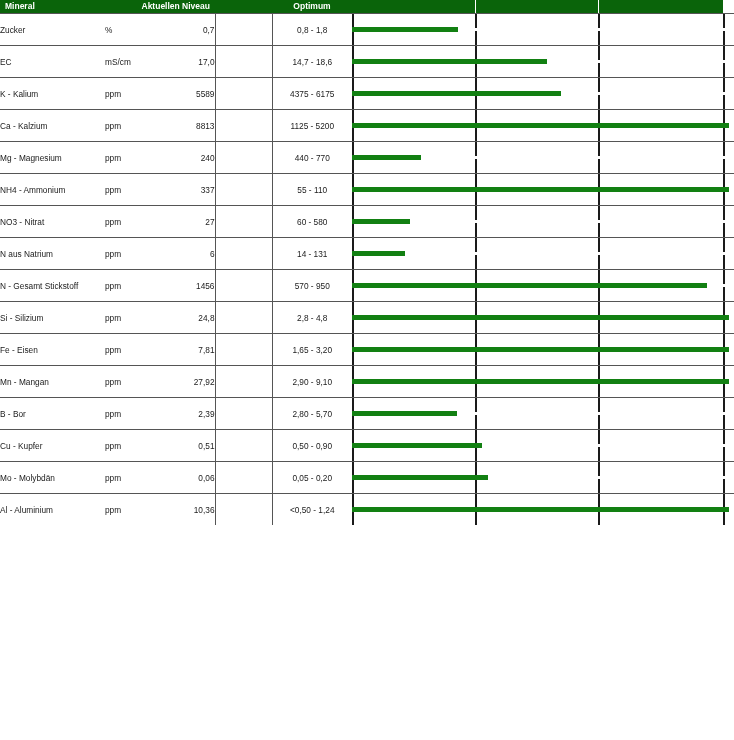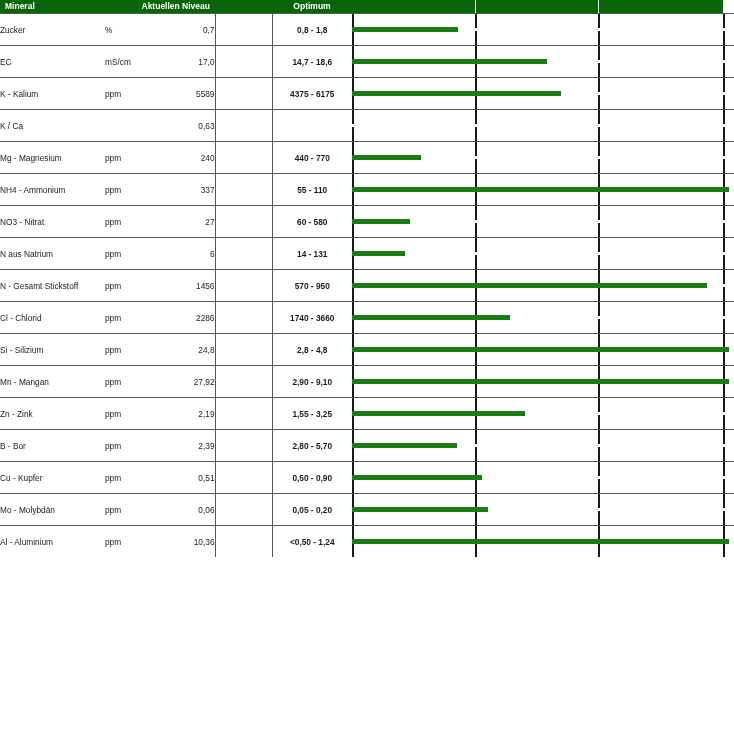--- a/index.html
+++ b/index.html
@@ -103,21 +103,20 @@
     white-space: nowrap;
   }
   .c-gap {
     width: 57px;
     border-right: 1px solid #555555;
   }
   .c-opt {
     width: 80px;
     text-align: center;
     white-space: nowrap;
-    font-weight: bold;
   }
   .c-chart {
     width: 382px;
     position: relative;
     padding: 0;
   }
 
   
   .chart-area {
     position: relative;
@@ -212,35 +211,36 @@
               <div class="tick down" style="left: 123px;"></div>
               <div class="tick up" style="left: 246px;"></div>
               <div class="tick down" style="left: 246px;"></div>
               <div class="tick up" style="left: 371px;"></div>
               <div class="tick down" style="left: 371px;"></div>
               <div class="bar" style="left: 0px; width: 209px;"></div>
             </div>
           </td>
         </tr>
         <tr class="datarow">
-          <td class="c-name">K / Ca</td>
-          <td class="c-unit"></td>
-          <td class="c-value">0,63</td>
-          <td class="c-gap"></td>
-          <td class="c-opt"></td>
-          <td class="c-chart">
-            <div class="chart-area">
-              <div class="tick up" style="left: 0px;"></div>
-              <div class="tick down" style="left: 0px;"></div>
-              <div class="tick up" style="left: 123px;"></div>
-              <div class="tick down" style="left: 123px;"></div>
-              <div class="tick up" style="left: 246px;"></div>
-              <div class="tick down" style="left: 246px;"></div>
-              <div class="tick up" style="left: 371px;"></div>
-              <div class="tick down" style="left: 371px;"></div>
+          <td class="c-name">Ca - Kalzium</td>
+          <td class="c-unit">ppm</td>
+          <td class="c-value">8813</td>
+          <td class="c-gap"></td>
+          <td class="c-opt">1125 - 5200</td>
+          <td class="c-chart">
+            <div class="chart-area">
+              <div class="tick up" style="left: 0px;"></div>
+              <div class="tick down" style="left: 0px;"></div>
+              <div class="tick up" style="left: 123px;"></div>
+              <div class="tick down" style="left: 123px;"></div>
+              <div class="tick up" style="left: 246px;"></div>
+              <div class="tick down" style="left: 246px;"></div>
+              <div class="tick up" style="left: 371px;"></div>
+              <div class="tick down" style="left: 371px;"></div>
+              <div class="bar" style="left: 0px; width: 377px;"></div>
             </div>
           </td>
         </tr>
         <tr class="datarow">
           <td class="c-name">Mg - Magnesium</td>
           <td class="c-unit">ppm</td>
           <td class="c-value">240</td>
           <td class="c-gap"></td>
           <td class="c-opt">440 - 770</td>
           <td class="c-chart">
@@ -331,96 +331,76 @@
               <div class="tick down" style="left: 123px;"></div>
               <div class="tick up" style="left: 246px;"></div>
               <div class="tick down" style="left: 246px;"></div>
               <div class="tick up" style="left: 371px;"></div>
               <div class="tick down" style="left: 371px;"></div>
               <div class="bar" style="left: 0px; width: 355px;"></div>
             </div>
           </td>
         </tr>
         <tr class="datarow">
-          <td class="c-name">Cl - Chlorid</td>
-          <td class="c-unit">ppm</td>
-          <td class="c-value">2286</td>
-          <td class="c-gap"></td>
-          <td class="c-opt">1740 - 3660</td>
-          <td class="c-chart">
-            <div class="chart-area">
-              <div class="tick up" style="left: 0px;"></div>
-              <div class="tick down" style="left: 0px;"></div>
-              <div class="tick up" style="left: 123px;"></div>
-              <div class="tick down" style="left: 123px;"></div>
-              <div class="tick up" style="left: 246px;"></div>
-              <div class="tick down" style="left: 246px;"></div>
-              <div class="tick up" style="left: 371px;"></div>
-              <div class="tick down" style="left: 371px;"></div>
-              <div class="bar" style="left: 0px; width: 158px;"></div>
-            </div>
-          </td>
-        </tr>
-        <tr class="datarow">
           <td class="c-name">Si - Silizium</td>
           <td class="c-unit">ppm</td>
           <td class="c-value">24,8</td>
           <td class="c-gap"></td>
           <td class="c-opt">2,8 - 4,8</td>
           <td class="c-chart">
             <div class="chart-area">
               <div class="tick up" style="left: 0px;"></div>
               <div class="tick down" style="left: 0px;"></div>
               <div class="tick up" style="left: 123px;"></div>
               <div class="tick down" style="left: 123px;"></div>
               <div class="tick up" style="left: 246px;"></div>
               <div class="tick down" style="left: 246px;"></div>
               <div class="tick up" style="left: 371px;"></div>
               <div class="tick down" style="left: 371px;"></div>
               <div class="bar" style="left: 0px; width: 377px;"></div>
             </div>
           </td>
         </tr>
         <tr class="datarow">
+          <td class="c-name">Fe - Eisen</td>
+          <td class="c-unit">ppm</td>
+          <td class="c-value">7,81</td>
+          <td class="c-gap"></td>
+          <td class="c-opt">1,65 - 3,20</td>
+          <td class="c-chart">
+            <div class="chart-area">
+              <div class="tick up" style="left: 0px;"></div>
+              <div class="tick down" style="left: 0px;"></div>
+              <div class="tick up" style="left: 123px;"></div>
+              <div class="tick down" style="left: 123px;"></div>
+              <div class="tick up" style="left: 246px;"></div>
+              <div class="tick down" style="left: 246px;"></div>
+              <div class="tick up" style="left: 371px;"></div>
+              <div class="tick down" style="left: 371px;"></div>
+              <div class="bar" style="left: 0px; width: 377px;"></div>
+            </div>
+          </td>
+        </tr>
+        <tr class="datarow">
           <td class="c-name">Mn - Mangan</td>
           <td class="c-unit">ppm</td>
           <td class="c-value">27,92</td>
           <td class="c-gap"></td>
           <td class="c-opt">2,90 - 9,10</td>
           <td class="c-chart">
             <div class="chart-area">
               <div class="tick up" style="left: 0px;"></div>
               <div class="tick down" style="left: 0px;"></div>
               <div class="tick up" style="left: 123px;"></div>
               <div class="tick down" style="left: 123px;"></div>
               <div class="tick up" style="left: 246px;"></div>
               <div class="tick down" style="left: 246px;"></div>
               <div class="tick up" style="left: 371px;"></div>
               <div class="tick down" style="left: 371px;"></div>
               <div class="bar" style="left: 0px; width: 377px;"></div>
-            </div>
-          </td>
-        </tr>
-        <tr class="datarow">
-          <td class="c-name">Zn - Zink</td>
-          <td class="c-unit">ppm</td>
-          <td class="c-value">2,19</td>
-          <td class="c-gap"></td>
-          <td class="c-opt">1,55 - 3,25</td>
-          <td class="c-chart">
-            <div class="chart-area">
-              <div class="tick up" style="left: 0px;"></div>
-              <div class="tick down" style="left: 0px;"></div>
-              <div class="tick up" style="left: 123px;"></div>
-              <div class="tick down" style="left: 123px;"></div>
-              <div class="tick up" style="left: 246px;"></div>
-              <div class="tick down" style="left: 246px;"></div>
-              <div class="tick up" style="left: 371px;"></div>
-              <div class="tick down" style="left: 371px;"></div>
-              <div class="bar" style="left: 0px; width: 173px;"></div>
             </div>
           </td>
         </tr>
         <tr class="datarow">
           <td class="c-name">B - Bor</td>
           <td class="c-unit">ppm</td>
           <td class="c-value">2,39</td>
           <td class="c-gap"></td>
           <td class="c-opt">2,80 - 5,70</td>
           <td class="c-chart">

